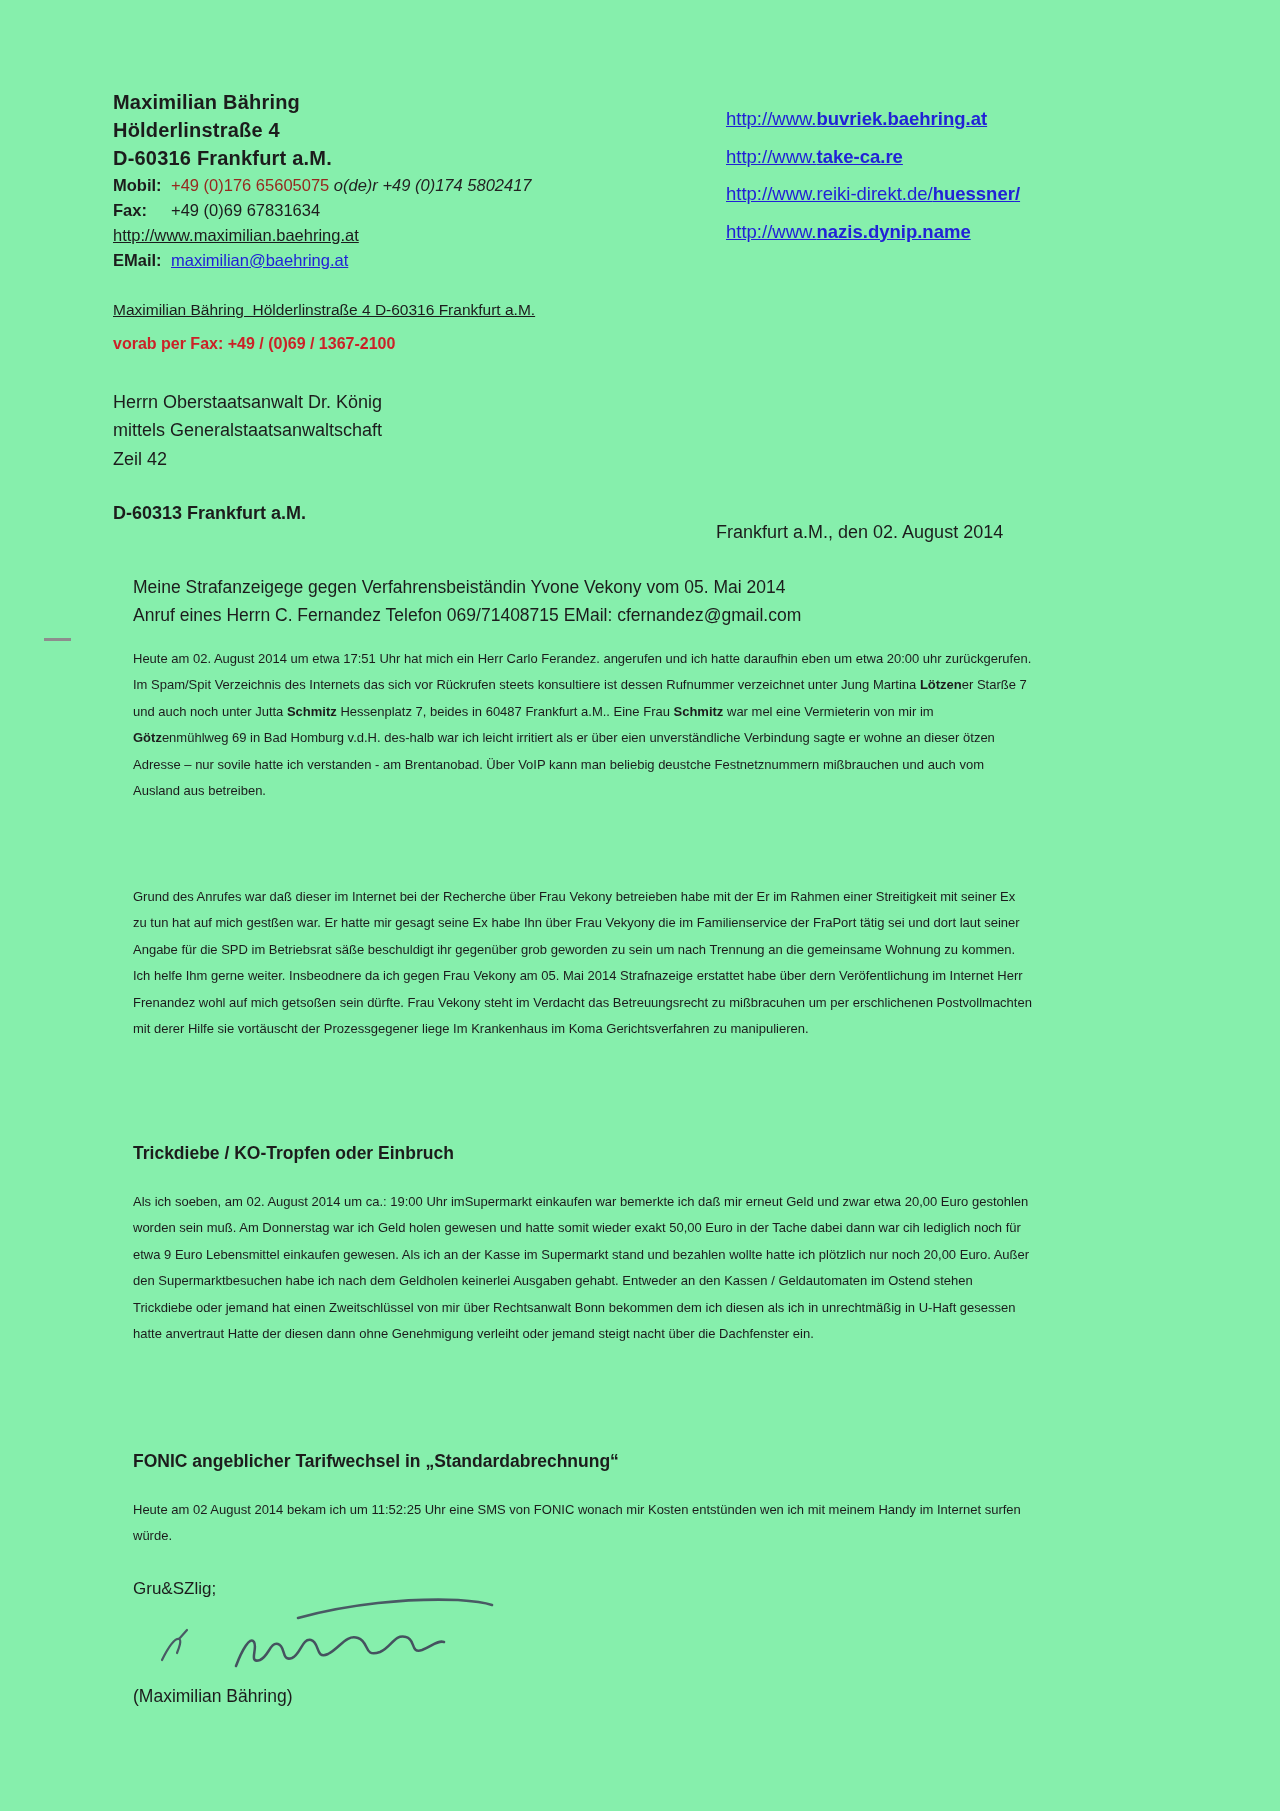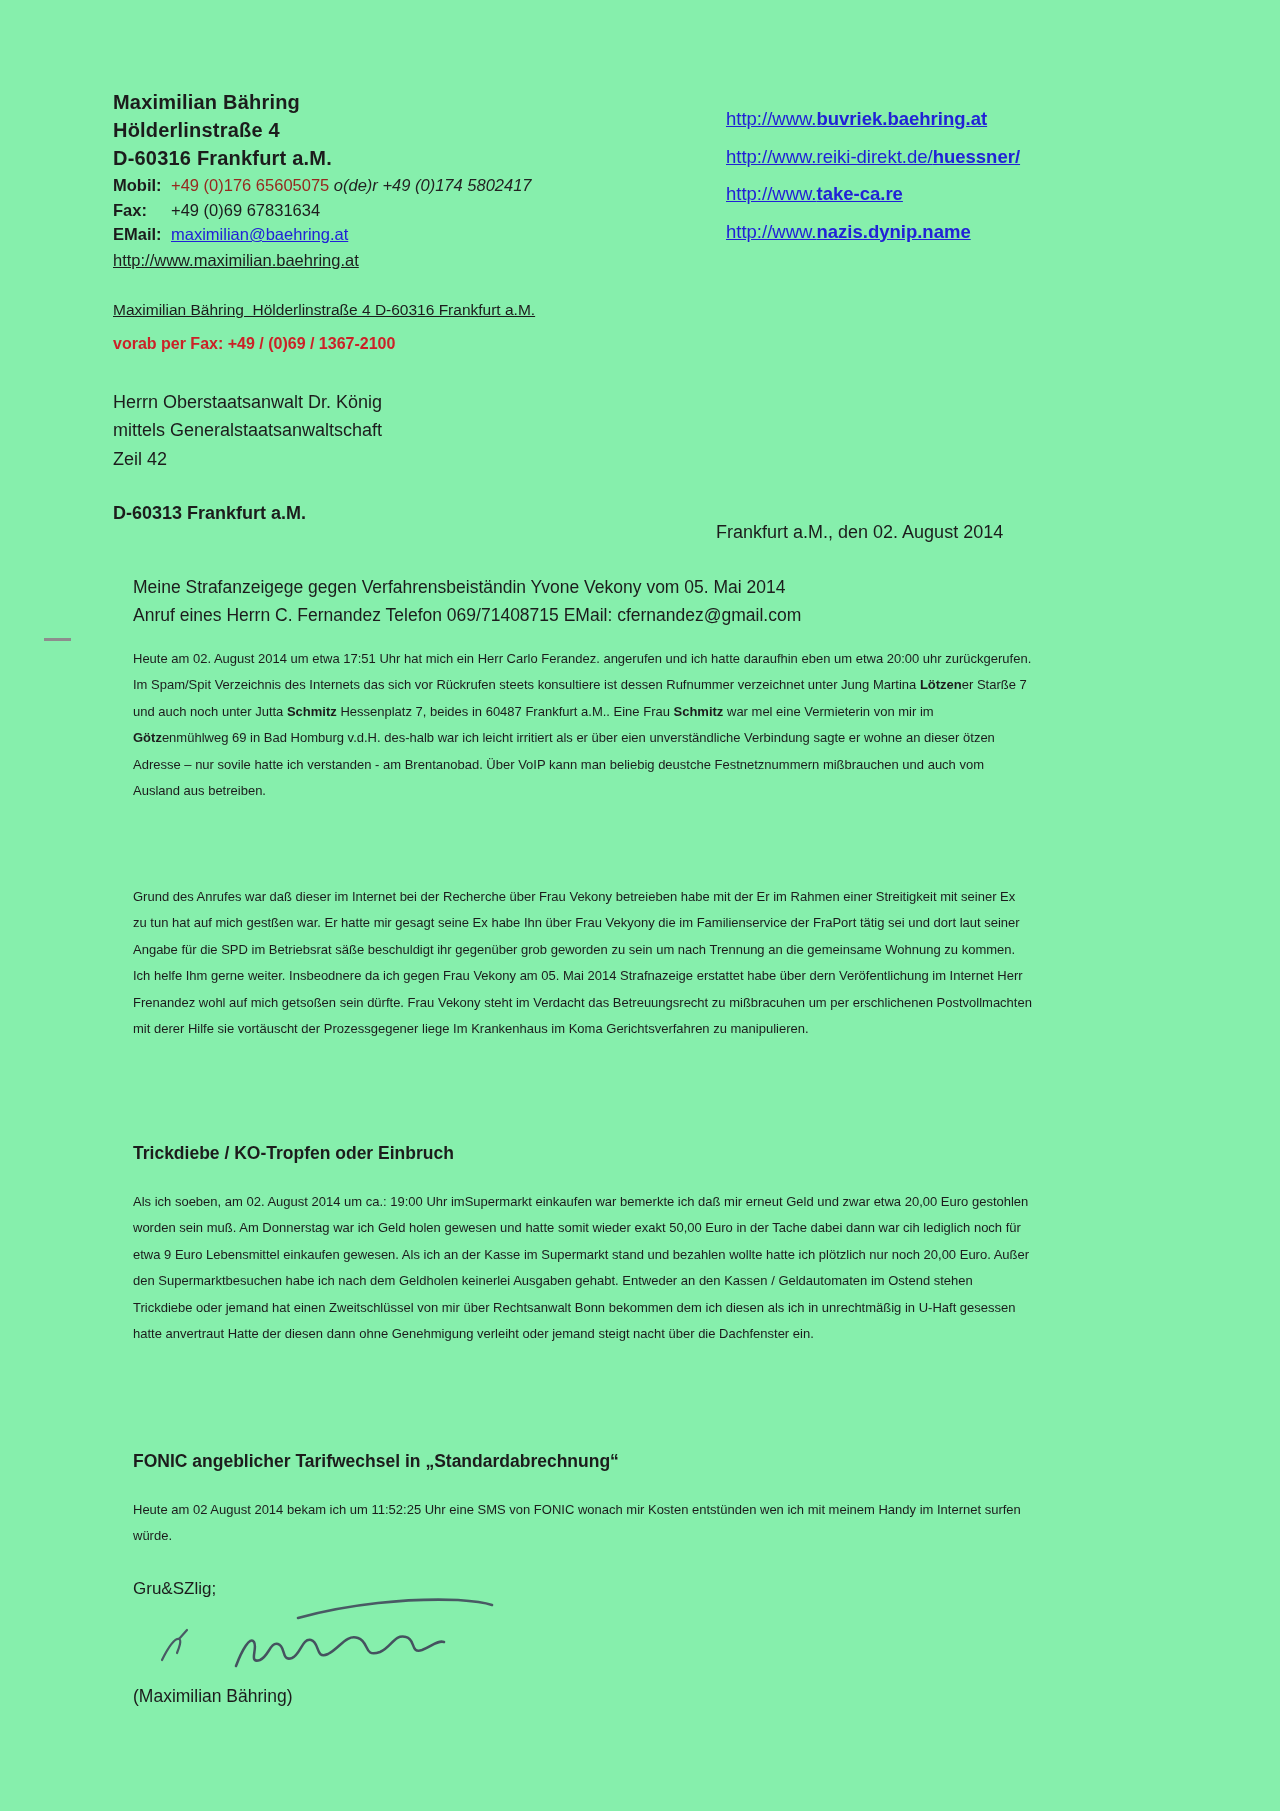--- a/index.html
+++ b/index.html
@@ -64,31 +64,31 @@
   </div>
 
   <div class="contact">
     <div>
       <span class="lbl">Mobil:</span><span class="phone-red">+49 (0)176 65605075</span><span class="alt-num"> o(de)r +49 (0)174 5802417</span>
     </div>
     <div>
       <span class="lbl">Fax:</span><span>+49 (0)69 67831634</span>
     </div>
     <div>
-      <span class="lbl">EMail:</span><a class="email" href="#">maximilian@baehring.at</a>
+      <a class="site" href="#">http://www.maximilian.baehring.at</a>
     </div>
     <div>
-      <a class="site" href="#">http://www.maximilian.baehring.at</a>
+      <span class="lbl">EMail:</span><a class="email" href="#">maximilian@baehring.at</a>
     </div>
   </div>
 
   <div class="hlinks">
     <a href="#"><span>http://www.</span><span class="b">buvriek.baehring.at</span><span class="b"></span></a>
+    <a href="#"><span>http://www.</span><span class="b">take-ca.re</span><span class="b"></span></a>
     <a href="#"><span>http://www.reiki-direkt.de/</span><span class="b">huessner</span><span class="b">/</span></a>
-    <a href="#"><span>http://www.</span><span class="b">take-ca.re</span><span class="b"></span></a>
     <a href="#"><span>http://www.</span><span class="b">nazis.dynip.name</span><span class="b"></span></a>
   </div>
 
   <div class="overline">Maximilian Bähring  Hölderlinstraße 4 D-60316 Frankfurt a.M.</div>
   <div class="faxnotice">vorab per Fax: +49 / (0)69 / 1367-2100</div>
 
   <div class="recipient">
     <div>Herrn Oberstaatsanwalt Dr. König</div>
     <div>mittels Generalstaatsanwaltschaft</div>
     <div>Zeil 42</div>

